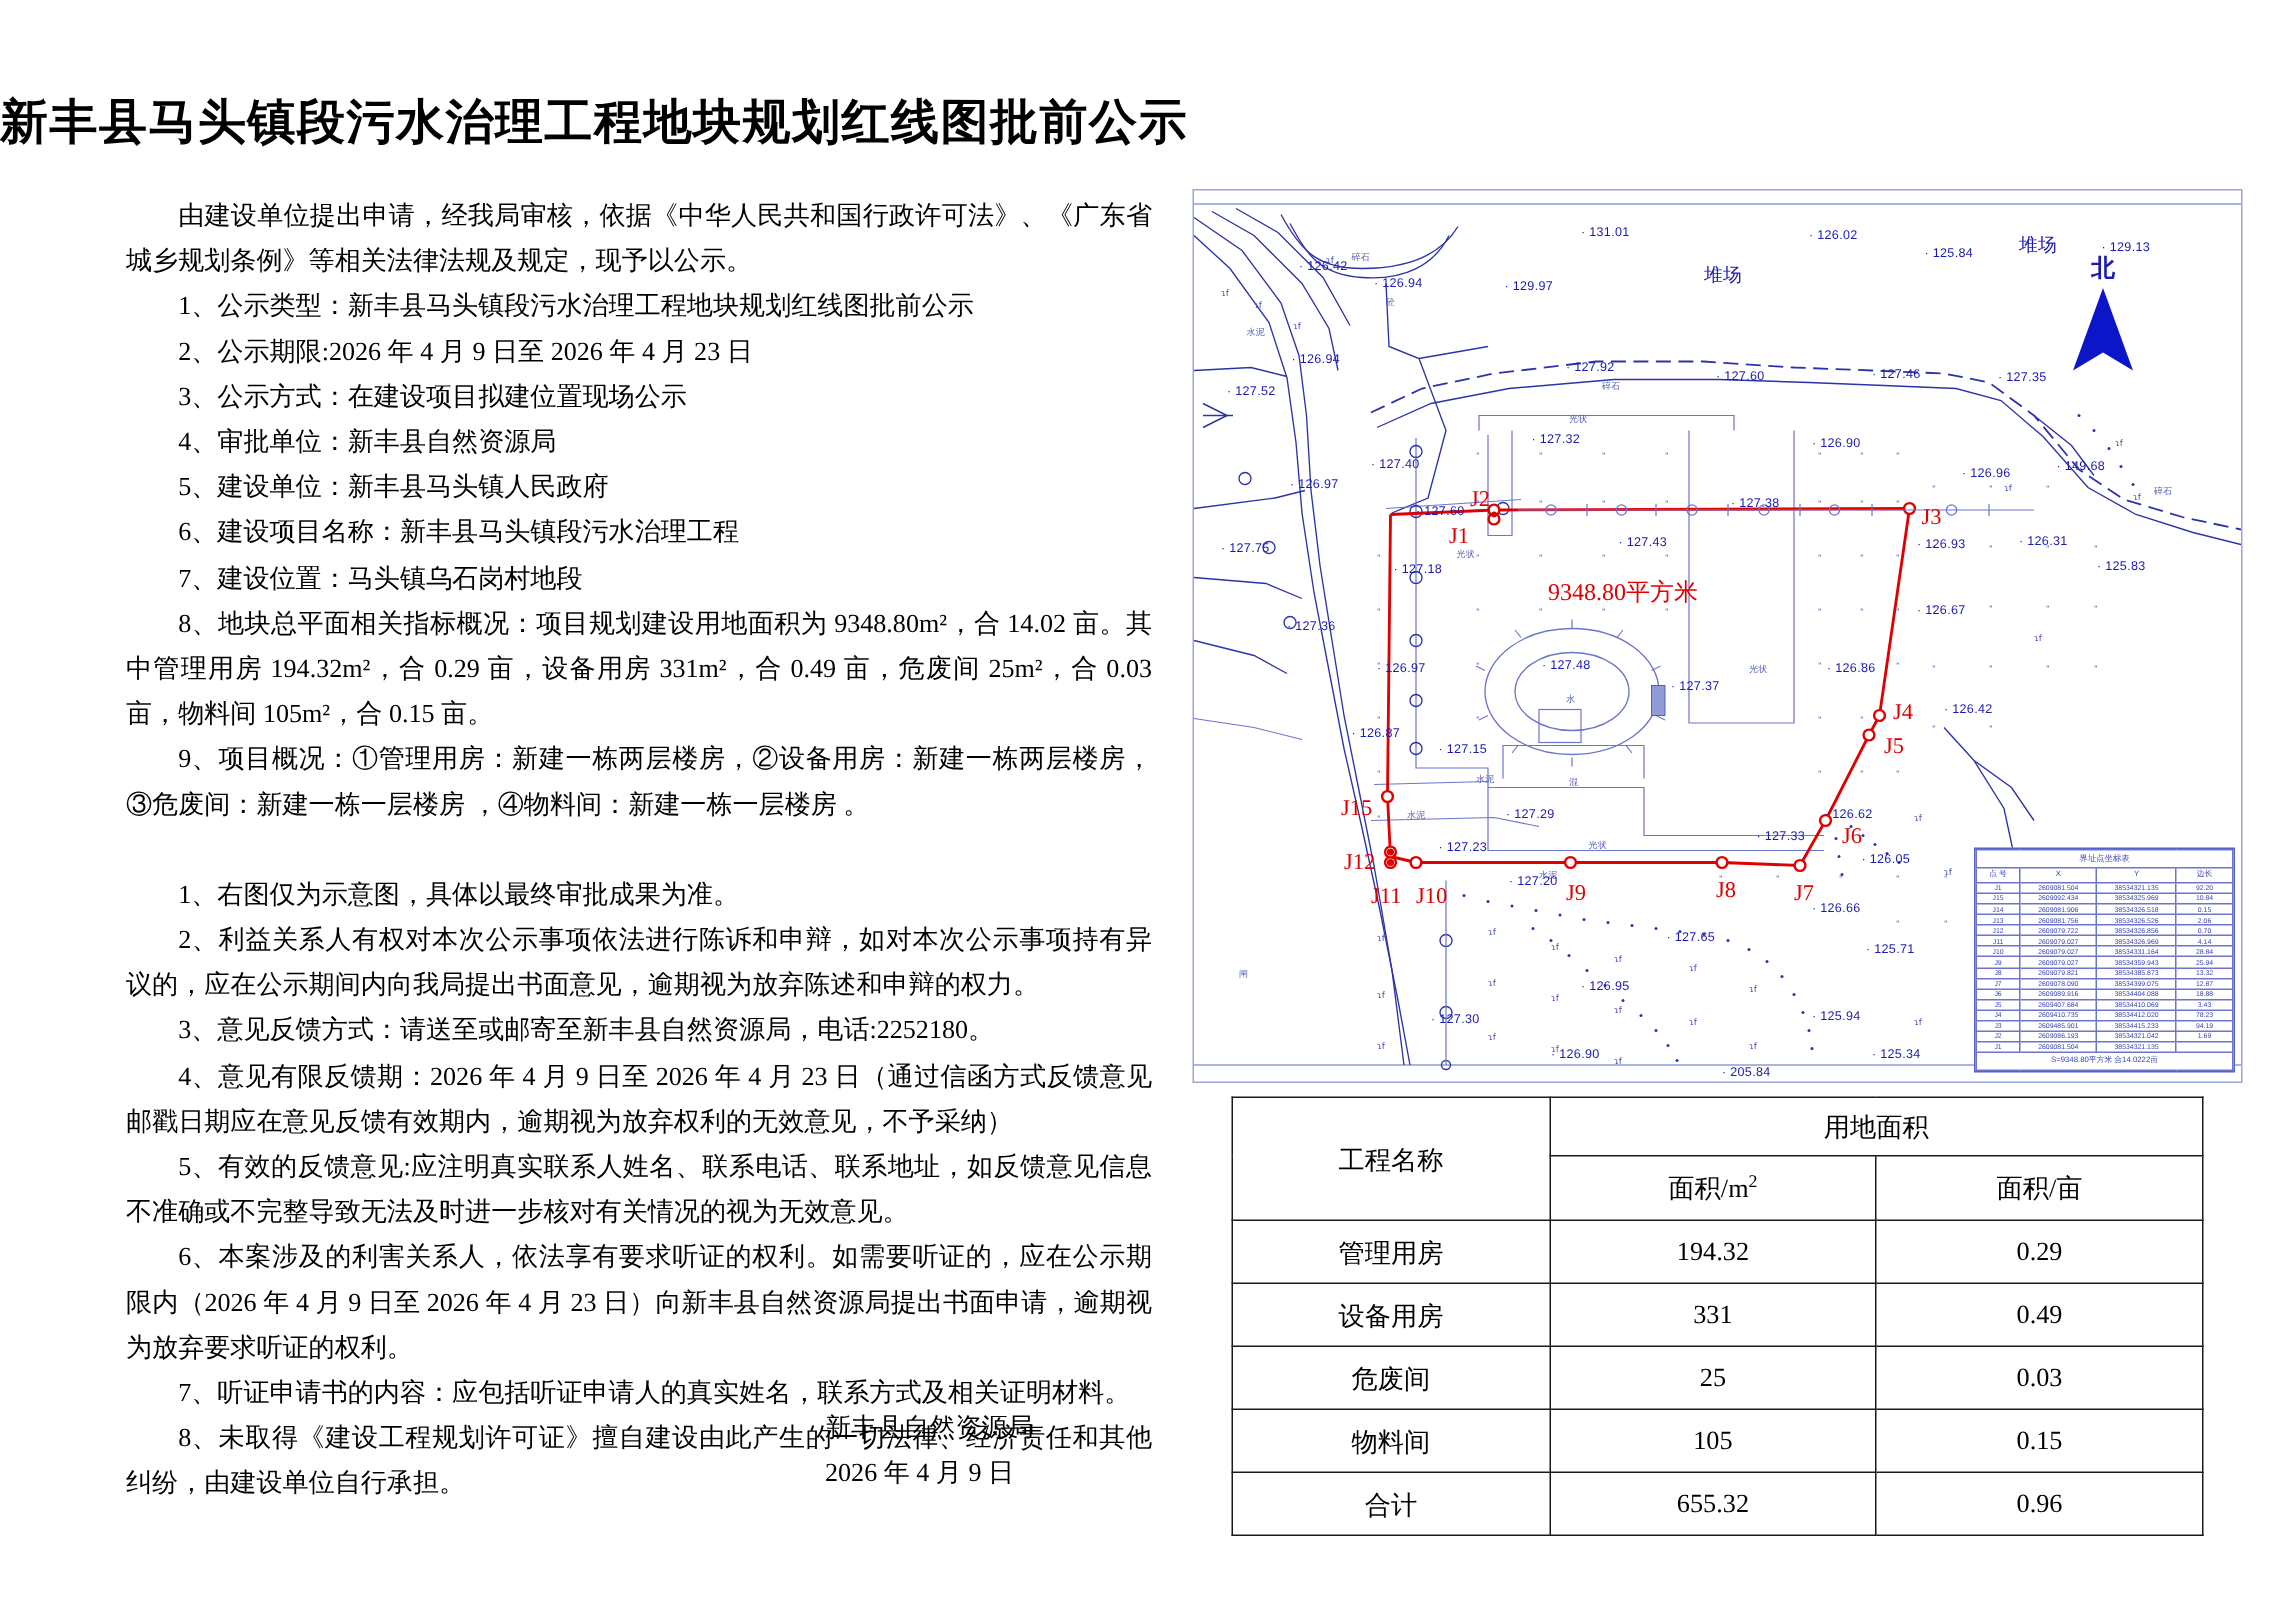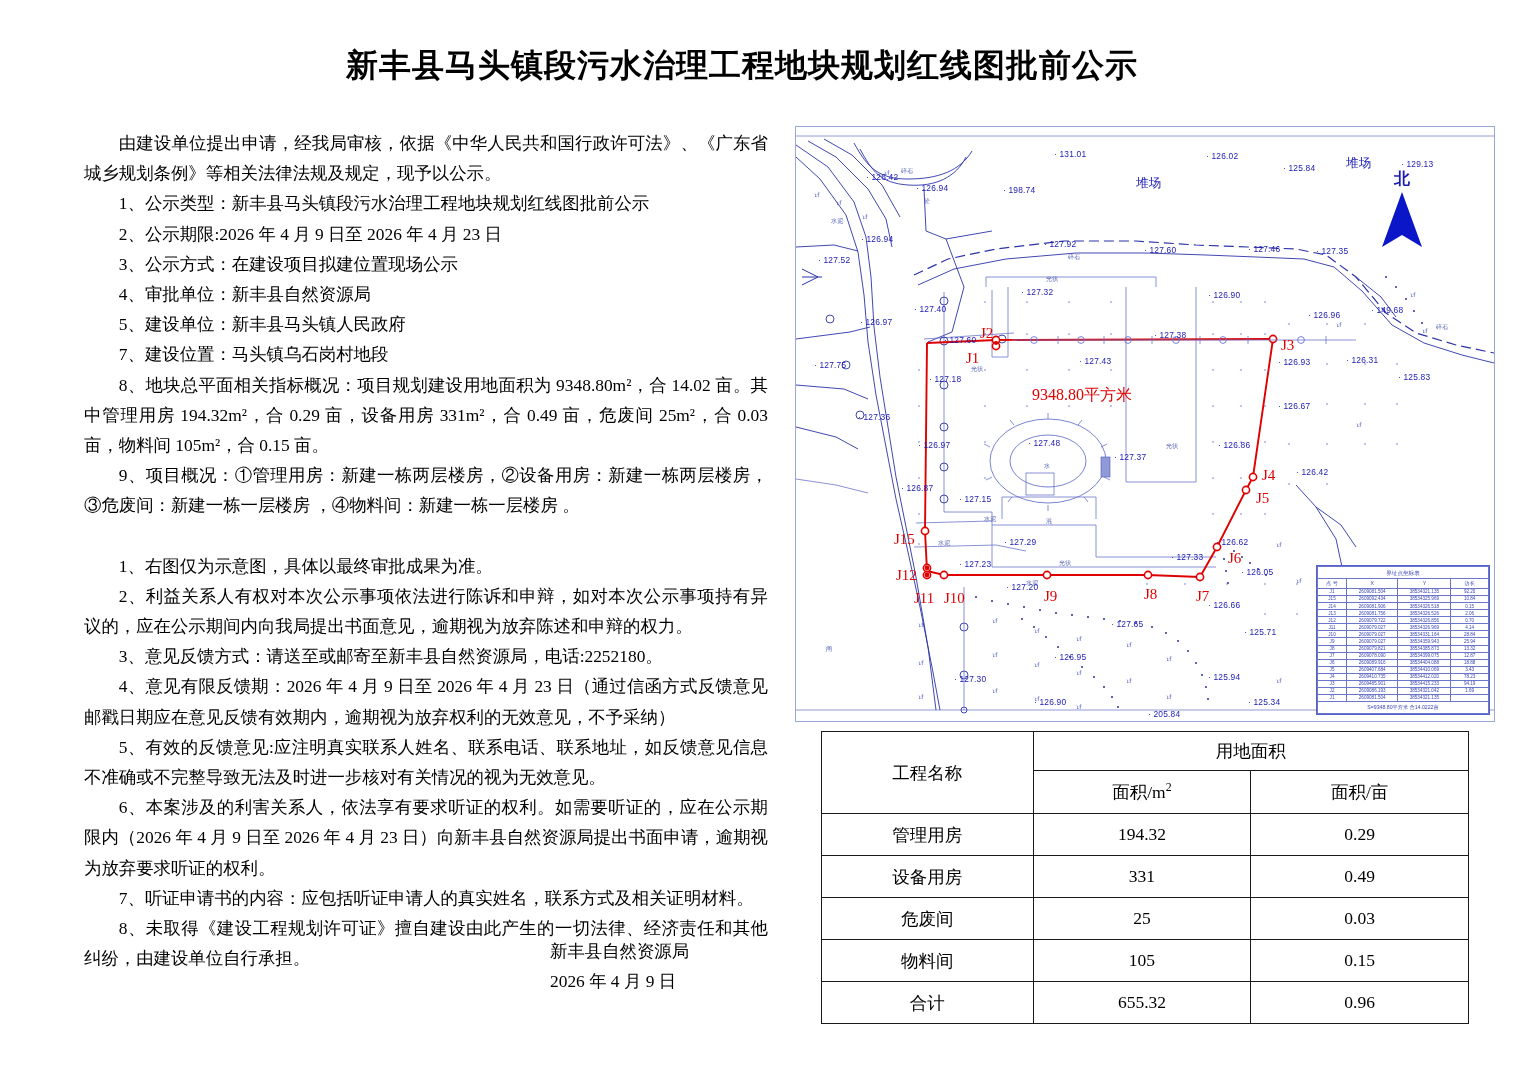--- a/index.html
+++ b/index.html
@@ -8,22 +8,21 @@
     background:#ffffff;
     font-family:"Liberation Serif","DejaVu Serif",serif;
     color:#000;
     position:relative;
     overflow:hidden;
   }
   #page{position:absolute;inset:0;}
 
   
   .doc-title{
-    position:absolute;left:0;top:44px;width:1484px;
-    text-align:center;
+    position:absolute;left:0;top:60px;width:1484px;
     font-size:32px;font-weight:bold;
     letter-spacing:1px;
     font-family:"Liberation Serif","DejaVu Serif",serif;
   }
 
   
   .text-col{
     position:absolute;left:84px;top:128px;width:684px;
     font-size:17.4px;
     line-height:30.2px;
@@ -131,20 +130,21 @@
 
   <div class="doc-title">新丰县马头镇段污水治理工程地块规划红线图批前公示</div>
 
   <div class="text-col">
     <p class="para indent">由建设单位提出申请，经我局审核，依据《中华人民共和国行政许可法》、《广东省城乡规划条例》等相关法律法规及规定，现予以公示。</p>
     <p class="para indent">1、公示类型：新丰县马头镇段污水治理工程地块规划红线图批前公示</p>
     <p class="para indent">2、公示期限:2026 年 4 月 9 日至 2026 年 4 月 23 日</p>
     <p class="para indent">3、公示方式：在建设项目拟建位置现场公示</p>
     <p class="para indent">4、审批单位：新丰县自然资源局</p>
     <p class="para indent">5、建设单位：新丰县马头镇人民政府</p>
+    <p class="para indent">6、建设项目名称：新丰县马头镇段污水治理工程</p>
     <p class="para indent">7、建设位置：马头镇乌石岗村地段</p>
     <p class="para indent">8、地块总平面相关指标概况：项目规划建设用地面积为 9348.80m²，合 14.02 亩。其中管理用房 194.32m²，合 0.29 亩，设备用房 331m²，合 0.49 亩，危废间 25m²，合 0.03 亩，物料间 105m²，合 0.15 亩。</p>
     <p class="para indent">9、项目概况：①管理用房：新建一栋两层楼房，②设备用房：新建一栋两层楼房，③危废间：新建一栋一层楼房 ，④物料间：新建一栋一层楼房 。</p>
     <div class="gap"></div>
     <p class="para indent">1、右图仅为示意图，具体以最终审批成果为准。</p>
     <p class="para indent">2、利益关系人有权对本次公示事项依法进行陈诉和申辩，如对本次公示事项持有异议的，应在公示期间内向我局提出书面意见，逾期视为放弃陈述和申辩的权力。</p>
     <p class="para indent">3、意见反馈方式：请送至或邮寄至新丰县自然资源局，电话:2252180。</p>
     <p class="para indent">4、意见有限反馈期：2026 年 4 月 9 日至 2026 年 4 月 23 日（通过信函方式反馈意见邮戳日期应在意见反馈有效期内，逾期视为放弃权利的无效意见，不予采纳）</p>
     <p class="para indent">5、有效的反馈意见:应注明真实联系人姓名、联系电话、联系地址，如反馈意见信息不准确或不完整导致无法及时进一步核对有关情况的视为无效意见。</p>
     <p class="para indent">6、本案涉及的利害关系人，依法享有要求听证的权利。如需要听证的，应在公示期限内（2026 年 4 月 9 日至 2026 年 4 月 23 日）向新丰县自然资源局提出书面申请，逾期视为放弃要求听证的权利。</p>
@@ -453,26 +453,26 @@
         <div class="mlabel big" style="left: 340px; top: 48px;">堆场</div>
         <div class="mlabel big" style="left: 550px; top: 28px;">堆场</div>
       </div>
     <div id="elev-labels">
         <div class="mlabel" style="left: 258px; top: 22px;">· 131.01</div>
         <div class="mlabel" style="left: 410px; top: 24px;">· 126.02</div>
         <div class="mlabel" style="left: 487px; top: 36px;">· 125.84</div>
         <div class="mlabel" style="left: 605px; top: 32px;">· 129.13</div>
         <div class="mlabel" style="left: 70px; top: 45px;">· 126.42</div>
         <div class="mlabel" style="left: 120px; top: 56px;">· 126.94</div>
-        <div class="mlabel" style="left: 207px; top: 58px;">· 198.74</div>
+        <div class="mlabel" style="left: 207px; top: 58px;">· 129.97</div>
         <div class="mlabel" style="left: 65px; top: 107px;">· 126.94</div>
         <div class="mlabel" style="left: 248px; top: 112px;">· 127.92</div>
         <div class="mlabel" style="left: 348px; top: 118px;">· 127.60</div>
         <div class="mlabel" style="left: 452px; top: 117px;">· 127.46</div>
-        <div class="mlabel" style="left: 520px; top: 119px; text-align: center;">· 127.35</div>
+        <div class="mlabel" style="left: 536px; top: 119px; text-align: center;">· 127.35</div>
         <div class="mlabel" style="left: 22px; top: 128px;">· 127.52</div>
         <div class="mlabel" style="left: 225px; top: 160px;">· 127.32</div>
         <div class="mlabel" style="left: 412px; top: 163px;">· 126.90</div>
         <div class="mlabel" style="left: 118px; top: 177px;">· 127.40</div>
         <div class="mlabel" style="left: 64px; top: 190px;">· 126.97</div>
         <div class="mlabel" style="left: 512px; top: 183px;">· 126.96</div>
         <div class="mlabel" style="left: 575px; top: 178px;">· 149.68</div>
         <div class="mlabel" style="left: 148px; top: 208px;">· 127.60</div>
         <div class="mlabel" style="left: 358px; top: 203px;">· 127.38</div>
         <div class="mlabel" style="left: 18px; top: 233px;">· 127.75</div>

